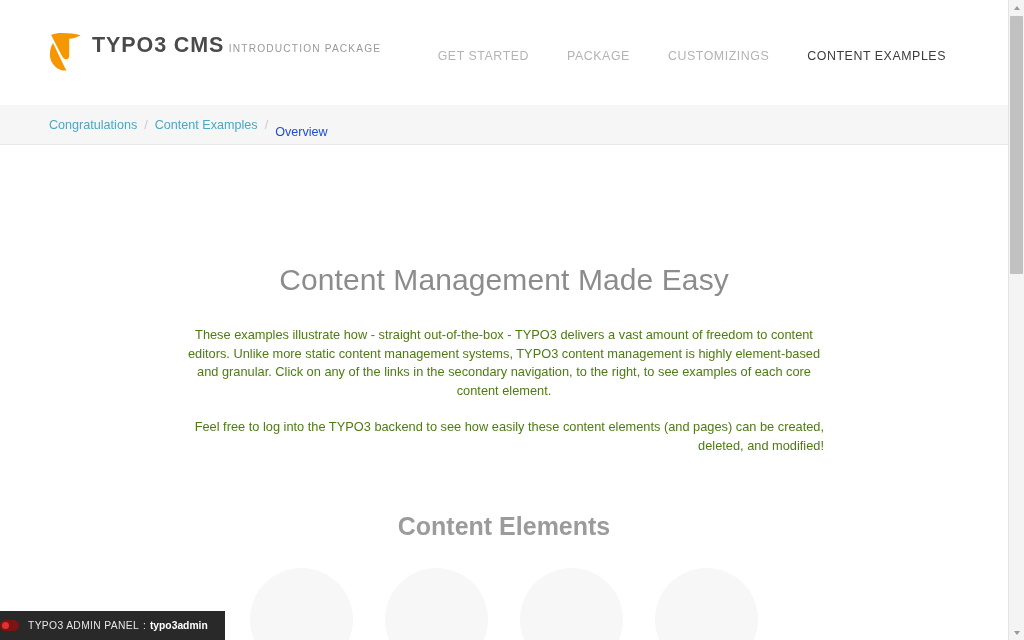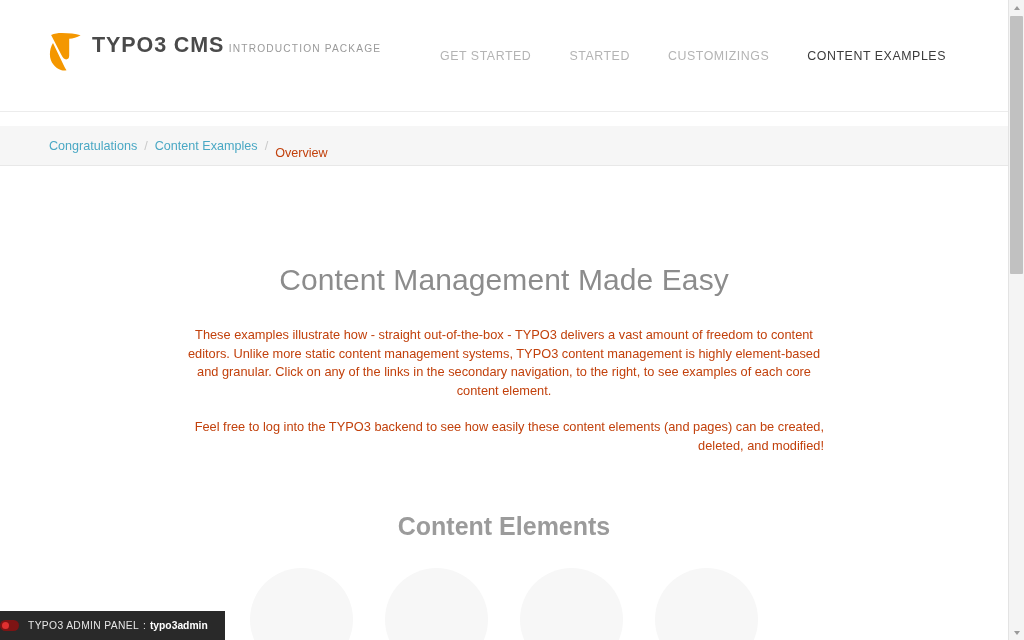--- a/index.html
+++ b/index.html
@@ -83,21 +83,21 @@
     white-space: nowrap;
     cursor: pointer;
     text-decoration: none;
   }
   .nav-item:first-child { margin-left: 0; }
   .nav-item.active { color: #3c3c3c; }
 
   
   .breadcrumb-bar {
     position: absolute;
-    left: 0; top: 126px;
+    left: 0; top: 105px;
     width: 1008px; height: 40px;
     background: #f6f6f6;
     border-bottom: 1px solid #e8e8e8;
   }
   .breadcrumb {
     position: absolute;
     left: 49px; top: 0;
     height: 40px;
     display: flex;
     align-items: center;
@@ -107,21 +107,21 @@
     color: #4aa8c4;
     text-decoration: none;
     cursor: pointer;
     white-space: nowrap;
   }
   .crumb-sep {
     color: #c9c9c9;
     margin: 0 7px;
   }
   .crumb-current {
-    color: #c2410c;
+    color: #1d4ed8;
     white-space: nowrap;
     margin-top: 13px;
   }
 
   
   .content {
     position: absolute;
     left: 0; top: 153px;
     width: 1008px;
   }
@@ -144,21 +144,21 @@
     margin: 13px auto 0;
     width: 600px;
     font-size: 15.2px;
     color: #a0a0a0;
     line-height: 23px;
   }
   .body-para {
     margin: 27px auto 0;
     width: 640px;
     font-size: 12.8px;
-    color: #c2410c;
+    color: #4d7c0f;
     line-height: 18.5px;
   }
   .body-para.second { margin-top: 18px; text-align: right; }
 
   .section-title {
     margin: 0;
     padding-top: 55px;
     font-size: 25px;
     font-weight: bold;
     color: #9b9b9b;
@@ -282,21 +282,21 @@
         </svg>
       </span>
       <span class="logo-text">
         <span class="logo-title">TYPO3 CMS</span>
         <span class="logo-sub">INTRODUCTION PACKAGE</span>
       </span>
     </a>
 
     <nav class="main-nav">
       <a class="nav-item">GET STARTED</a>
-      <a class="nav-item">STARTED</a>
+      <a class="nav-item">PACKAGE</a>
       <a class="nav-item">CUSTOMIZINGS</a>
       <a class="nav-item active">CONTENT EXAMPLES</a>
     </nav>
 
   </header>
 
   <div class="breadcrumb-bar">
     <div class="breadcrumb">
       <a class="crumb-link">Congratulations</a>
       <span class="crumb-sep">/</span>

